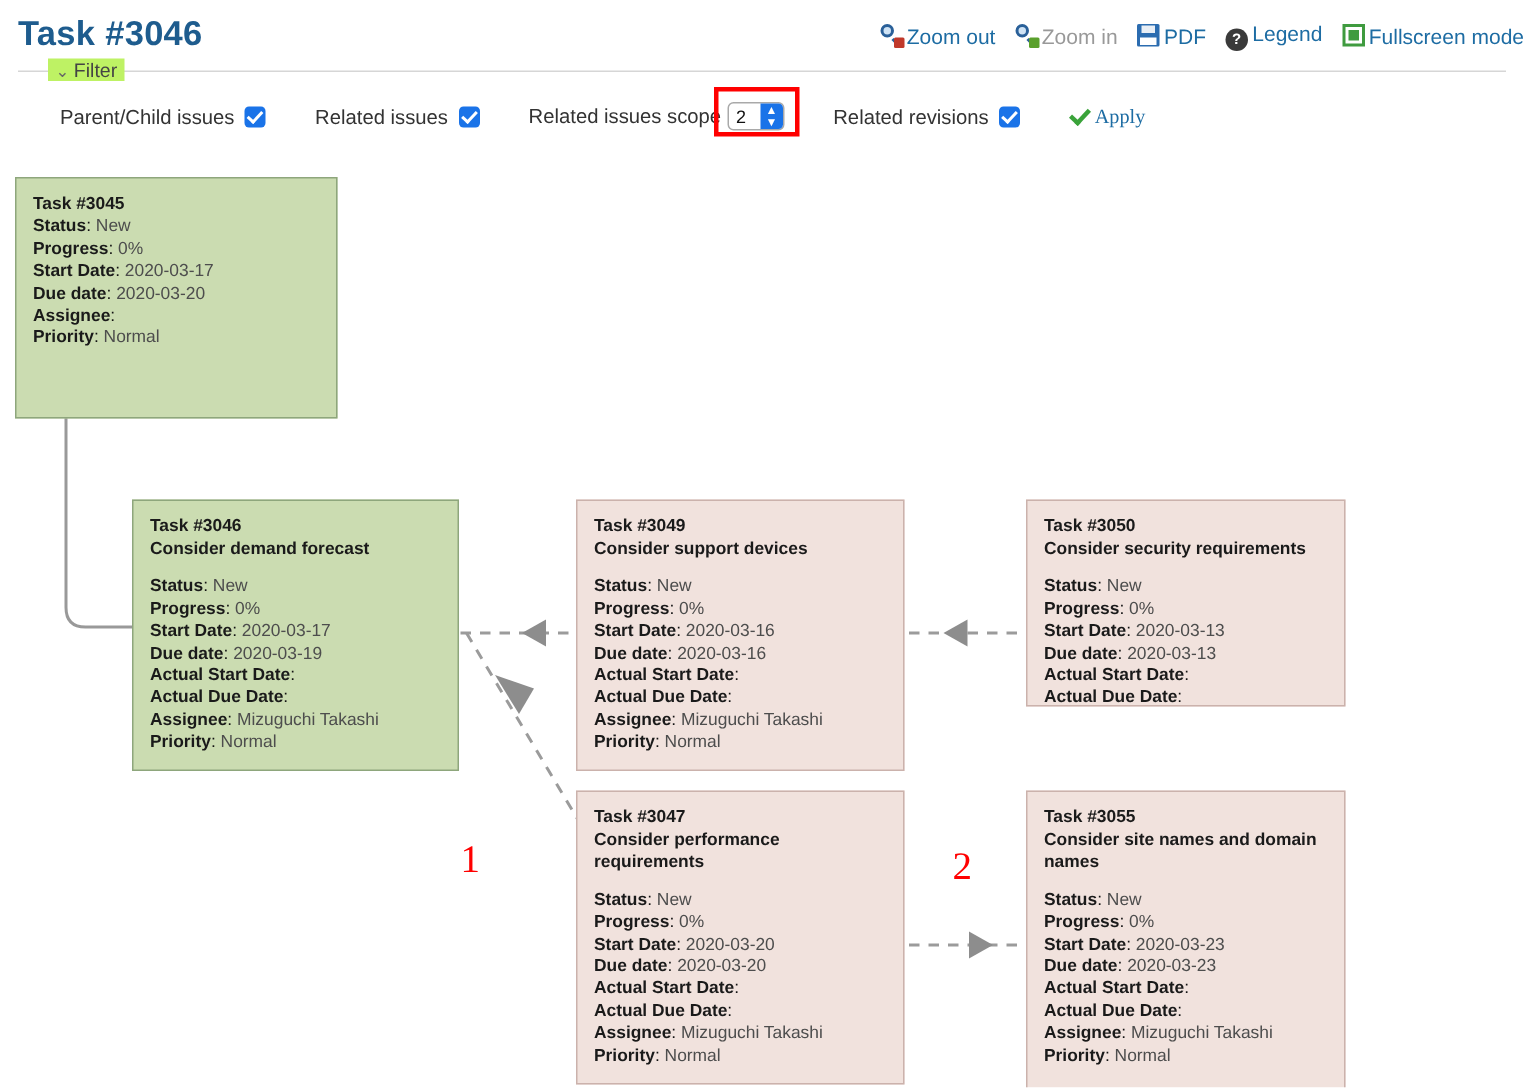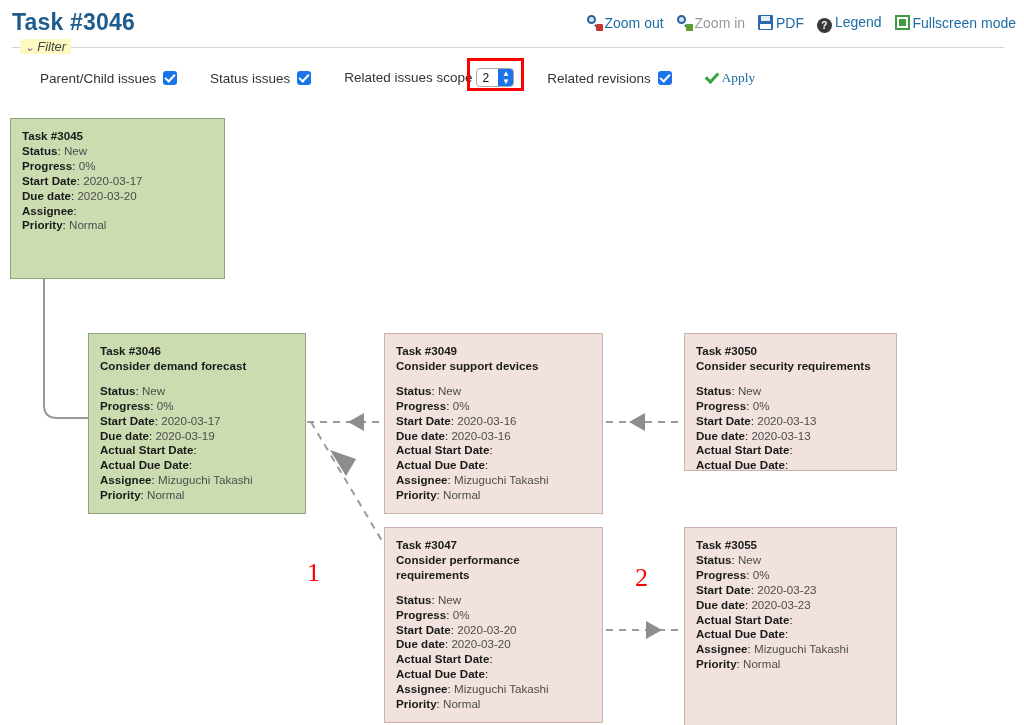--- a/index.html
+++ b/index.html
@@ -133,27 +133,26 @@
     width: 992px;
     border: none;
     border-top: 1px solid #d6d6d6;
     padding: 0;
     margin: 0;
     height: 46px;
     box-sizing: border-box;
   }
   #filter-legend {
     position: absolute;
-    left: 8px;
+    left: 20px;
     top: -9px;
-    background: #fef9c3;
+    background: #bef264;
     padding: 0 5px;
     font-size: 13px;
     color: #444444;
-    font-style: italic;
   }
   #filter-legend .chev {
     display: inline-block;
     color: #666666;
     font-size: 11px;
     margin-right: 3px;
   }
   #filter-row {
     position: absolute;
     left: 28px;
@@ -325,21 +324,21 @@
 
   <div id="filter-fieldset">
     <div id="filter-legend">
       <span class="chev">⌄</span><span>Filter</span>
     </div>
 
     <div id="filter-row">
 
       <span class="filter-item"><span class="flabel">Parent/Child issues</span><span class="cbox"></span></span>
 
-      <span class="filter-item"><span class="flabel">Status issues</span><span class="cbox"></span></span>
+      <span class="filter-item"><span class="flabel">Related issues</span><span class="cbox"></span></span>
 
       <span class="filter-item"><span class="flabel">Related issues scope</span><span id="scope-wrap"><span id="scope-highlight"></span><span id="scope-stepper"><span id="scope-value">2</span><span id="scope-arrows">▲<br>▼</span></span></span></span>
 
       <span class="filter-item"><span class="flabel">Related revisions</span><span class="cbox"></span></span>
 
       <span class="filter-item" id="apply-item"><span class="check-ico"></span><a id="apply-link" href="#">Apply</a></span>
 
     </div>
   </div>
 
@@ -419,20 +418,21 @@
       <span class="fld"><b>Start Date</b>: <span>2020-03-20</span></span>
       <span class="fld"><b>Due date</b>: <span>2020-03-20</span></span>
       <span class="fld"><b>Actual Start Date</b>: <span></span></span>
       <span class="fld"><b>Actual Due Date</b>: <span></span></span>
       <span class="fld"><b>Assignee</b>: <span>Mizuguchi Takashi</span></span>
       <span class="fld"><b>Priority</b>: <span>Normal</span></span>
     </div>
 
     <div class="card pink" style="left:684px; top:427px; width:213px; height:244px;">
       <span class="ttl">Task #3055</span>
+      <span class="subj">Consider site names and domain names</span>
       <span class="fld"><b>Status</b>: <span>New</span></span>
       <span class="fld"><b>Progress</b>: <span>0%</span></span>
       <span class="fld"><b>Start Date</b>: <span>2020-03-23</span></span>
       <span class="fld"><b>Due date</b>: <span>2020-03-23</span></span>
       <span class="fld"><b>Actual Start Date</b>: <span></span></span>
       <span class="fld"><b>Actual Due Date</b>: <span></span></span>
       <span class="fld"><b>Assignee</b>: <span>Mizuguchi Takashi</span></span>
       <span class="fld"><b>Priority</b>: <span>Normal</span></span>
     </div>
 

